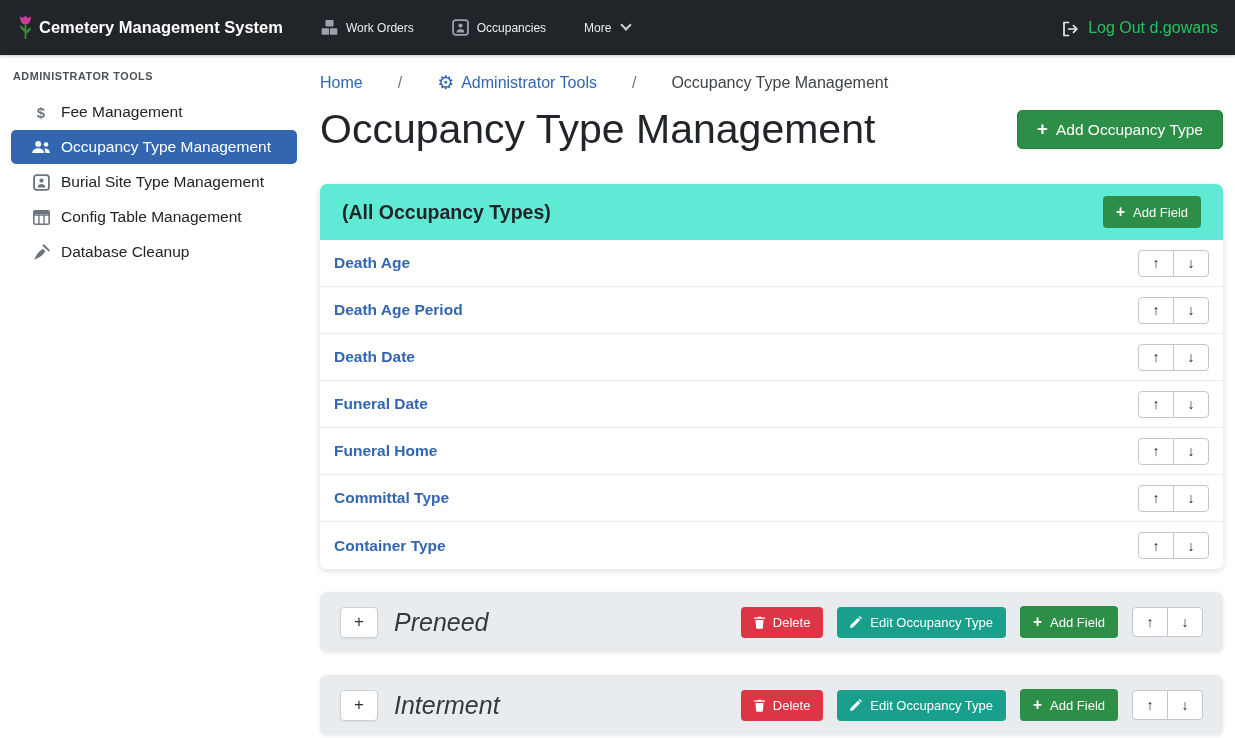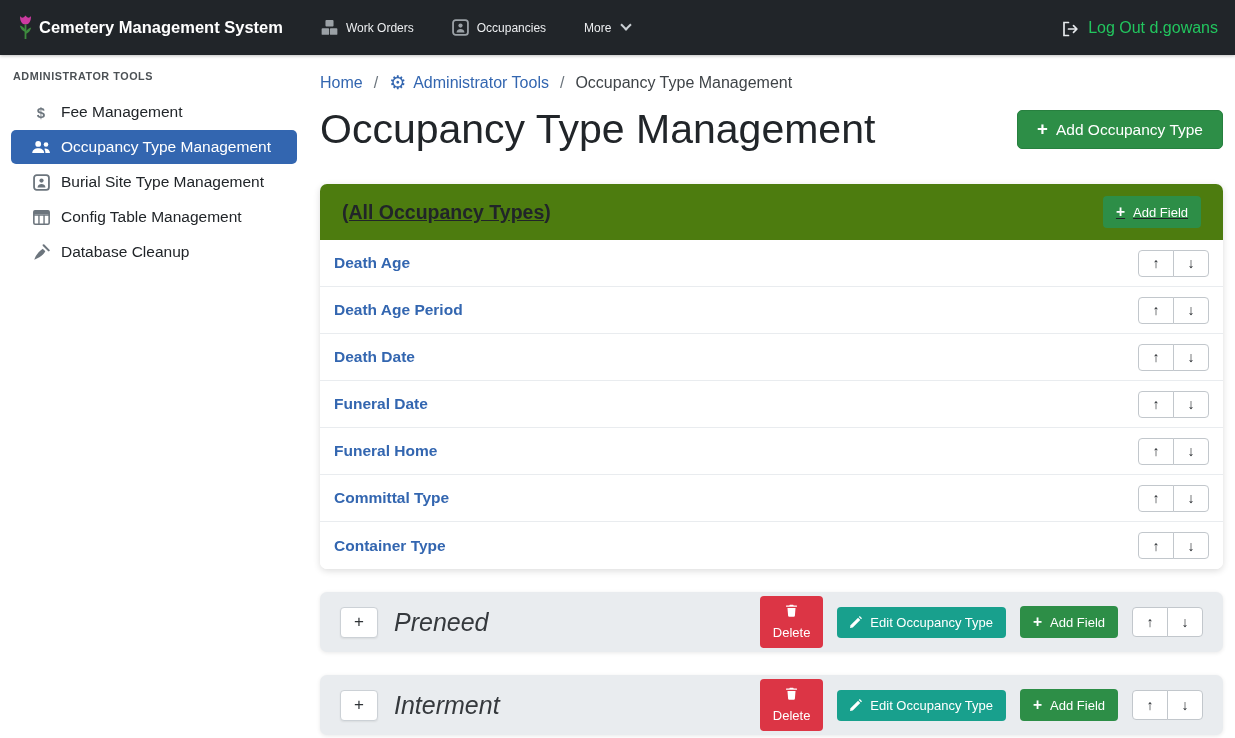--- a/index.html
+++ b/index.html
@@ -19,42 +19,42 @@
   
   .layout{display:flex;height:683px;}
   .sidebar{width:308px;flex:0 0 308px;padding-top:13px;}
   .sb-heading{font-size:10.8px;font-weight:700;letter-spacing:.55px;color:#4c5155;text-transform:uppercase;padding:2px 13px 12px;}
   .sb-item{display:flex;align-items:center;gap:9px;margin:1px 11px;padding:8px 9px 8px 19px;border-radius:5px;font-size:15.5px;color:#212529;cursor:pointer;}
   .sb-icon{width:22px;display:inline-flex;justify-content:center;align-items:center;color:#6c757d;font-weight:700;font-size:15px;}
   .sb-item.active{background:#3366b0;color:#fff;}
   main{flex:1;padding:0 12px;min-width:0;}
 
   
-  .breadcrumb{display:flex;align-items:center;margin-top:18px;font-size:16px;}
+  .breadcrumb{display:flex;align-items:center;margin-top:18px;font-size:16px;gap:24px;}
   .breadcrumb a{color:#3366b0;display:inline-flex;align-items:center;gap:7px;}
   .bc-sep{color:#6c757d;margin:0 11px;}
   .bc-current{color:#3f4448;}
   .gear{color:#3366b0;font-size:19px;line-height:1;}
 
   
   .page-head{display:flex;align-items:center;justify-content:space-between;margin-top:13px;}
   h1{font-size:41px;font-weight:500;color:#212529;line-height:1.2;}
 
   
   .btn{display:inline-flex;align-items:center;gap:8px;border:1px solid transparent;border-radius:5px;color:#fff;}
   .plus{font-weight:700;font-size:1.2em;line-height:1;}
   .btn-add-main{background:#2d8e47;border-color:#27803f;font-size:15.5px;padding:9px 19px;}
   .btn-sm{font-size:13px;padding:7px 12px;border-radius:4px;}
   .btn-green{background:#2d8e47;}
-  .btn-red{background:#dc3545;flex-direction:column;}
+  .btn-red{background:#dc3545;}
   .btn-teal{background:#18a08d;}
 
   
   .card{margin-top:30px;border-radius:7px;box-shadow:0 2px 7px rgba(0,0,0,.14);overflow:hidden;background:#fff;}
-  .card-head{background:#4d7c0f;display:flex;align-items:center;justify-content:space-between;padding:0 22px;height:56px;text-decoration:underline;}
+  .card-head{background:#5eead4;display:flex;align-items:center;justify-content:space-between;padding:0 22px;height:56px;}
   .card-title{font-size:19.5px;font-weight:600;}
   .field-row{display:flex;align-items:center;justify-content:space-between;padding:0 14px;height:47px;border-bottom:1px solid #e9ecef;background:#fff;}
   .field-row:last-child{border-bottom:none;}
   .field-link{color:#3366b0;font-weight:700;font-size:15.5px;}
 
   .arrow-group{display:inline-flex;}
   .arrow-btn{width:36px;height:27px;background:#fff;border:1px solid #c2c7cc;color:#212529;font-size:14px;display:flex;align-items:center;justify-content:center;padding:0;}
   .arrow-btn.up{border-radius:4px 0 0 4px;}
   .arrow-btn.down{border-radius:0 4px 4px 0;margin-left:-1px;}
 

